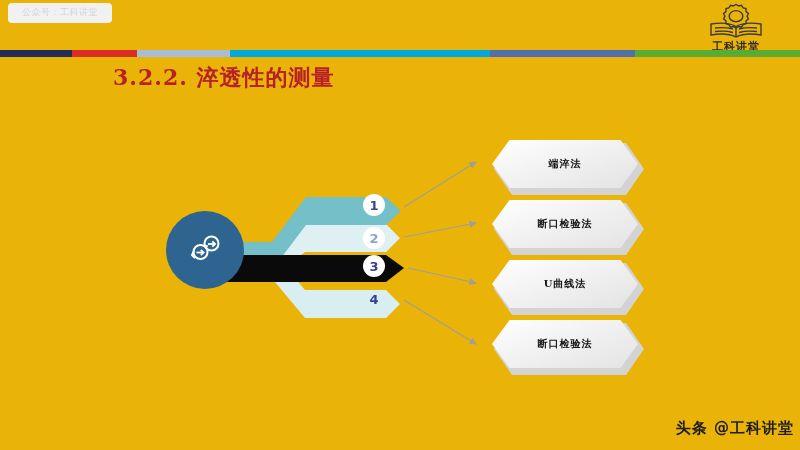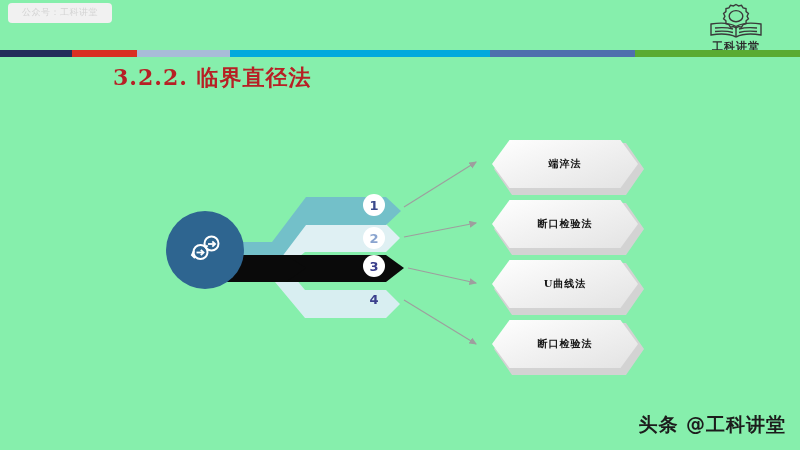--- a/index.html
+++ b/index.html
@@ -5,21 +5,21 @@
   * { box-sizing: border-box; margin: 0; padding: 0; }
   html, body {
     width: 800px; height: 450px;
     font-family: "Liberation Sans", "DejaVu Sans", sans-serif;
     background: #ffffff;
     overflow: hidden;
   }
   #slide {
     position: relative;
     width: 800px; height: 450px;
-    background: #86efac;
+    background: #eab308;
   }
 
   
   .wm-pill {
     position: absolute; left: 8px; top: 3px;
     padding: 3px 14px 4px 14px;
     background: #f1f1f1;
     border-radius: 4px;
     color: #d3d3d3;
     font-size: 9px;
@@ -142,22 +142,22 @@
     background: #d3d3d3;
     clip-path: polygon(12% 0%, 88% 0%, 100% 50%, 88% 100%, 12% 100%, 0% 50%);
   }
   .hex1 { left: 492px; top: 140px; }
   .hex2 { left: 492px; top: 200px; }
   .hex3 { left: 492px; top: 260px; }
   .hex4 { left: 492px; top: 320px; }
 
   
   .wm-bottom {
-    position: absolute; right: 14px; bottom: 12px;
-    font-size: 19px; font-weight: bold;
+    position: absolute; right: 6px; bottom: 12px;
+    font-size: 15px; font-weight: bold;
     color: #1c1c1c;
     font-family: "DejaVu Sans", sans-serif;
     letter-spacing: 1px;
     white-space: nowrap;
   }
 </style>
 </head>
 <body>
 
 <div id="slide">
@@ -185,21 +185,21 @@
 
   <div class="rule">
     <span style="width:72px;background:#232d5a"></span>
     <span style="width:65px;background:#d92f23"></span>
     <span style="width:93px;background:#a8bcd8"></span>
     <span style="width:260px;background:#00a9dd"></span>
     <span style="width:145px;background:#4f6fad"></span>
     <span style="width:165px;background:#5aab32"></span>
   </div>
 
-  <div class="title">3.2.2.  临界直径法</div>
+  <div class="title">3.2.2.  淬透性的测量</div>
 
 
   <svg class="chev-layer" width="800" height="450" viewBox="0 0 800 450">
     <defs>
       <marker id="arw" markerWidth="7" markerHeight="7" refX="6" refY="3.2" orient="auto" markerUnits="strokeWidth">
         <path d="M0,0 L7,3.2 L0,6.4 z" fill="#9e9e9e"></path>
       </marker>
       <linearGradient id="hexg" x1="0" y1="0" x2="0" y2="1">
         <stop offset="0%" stop-color="#ffffff"></stop>
         <stop offset="100%" stop-color="#e0e0e0"></stop>

